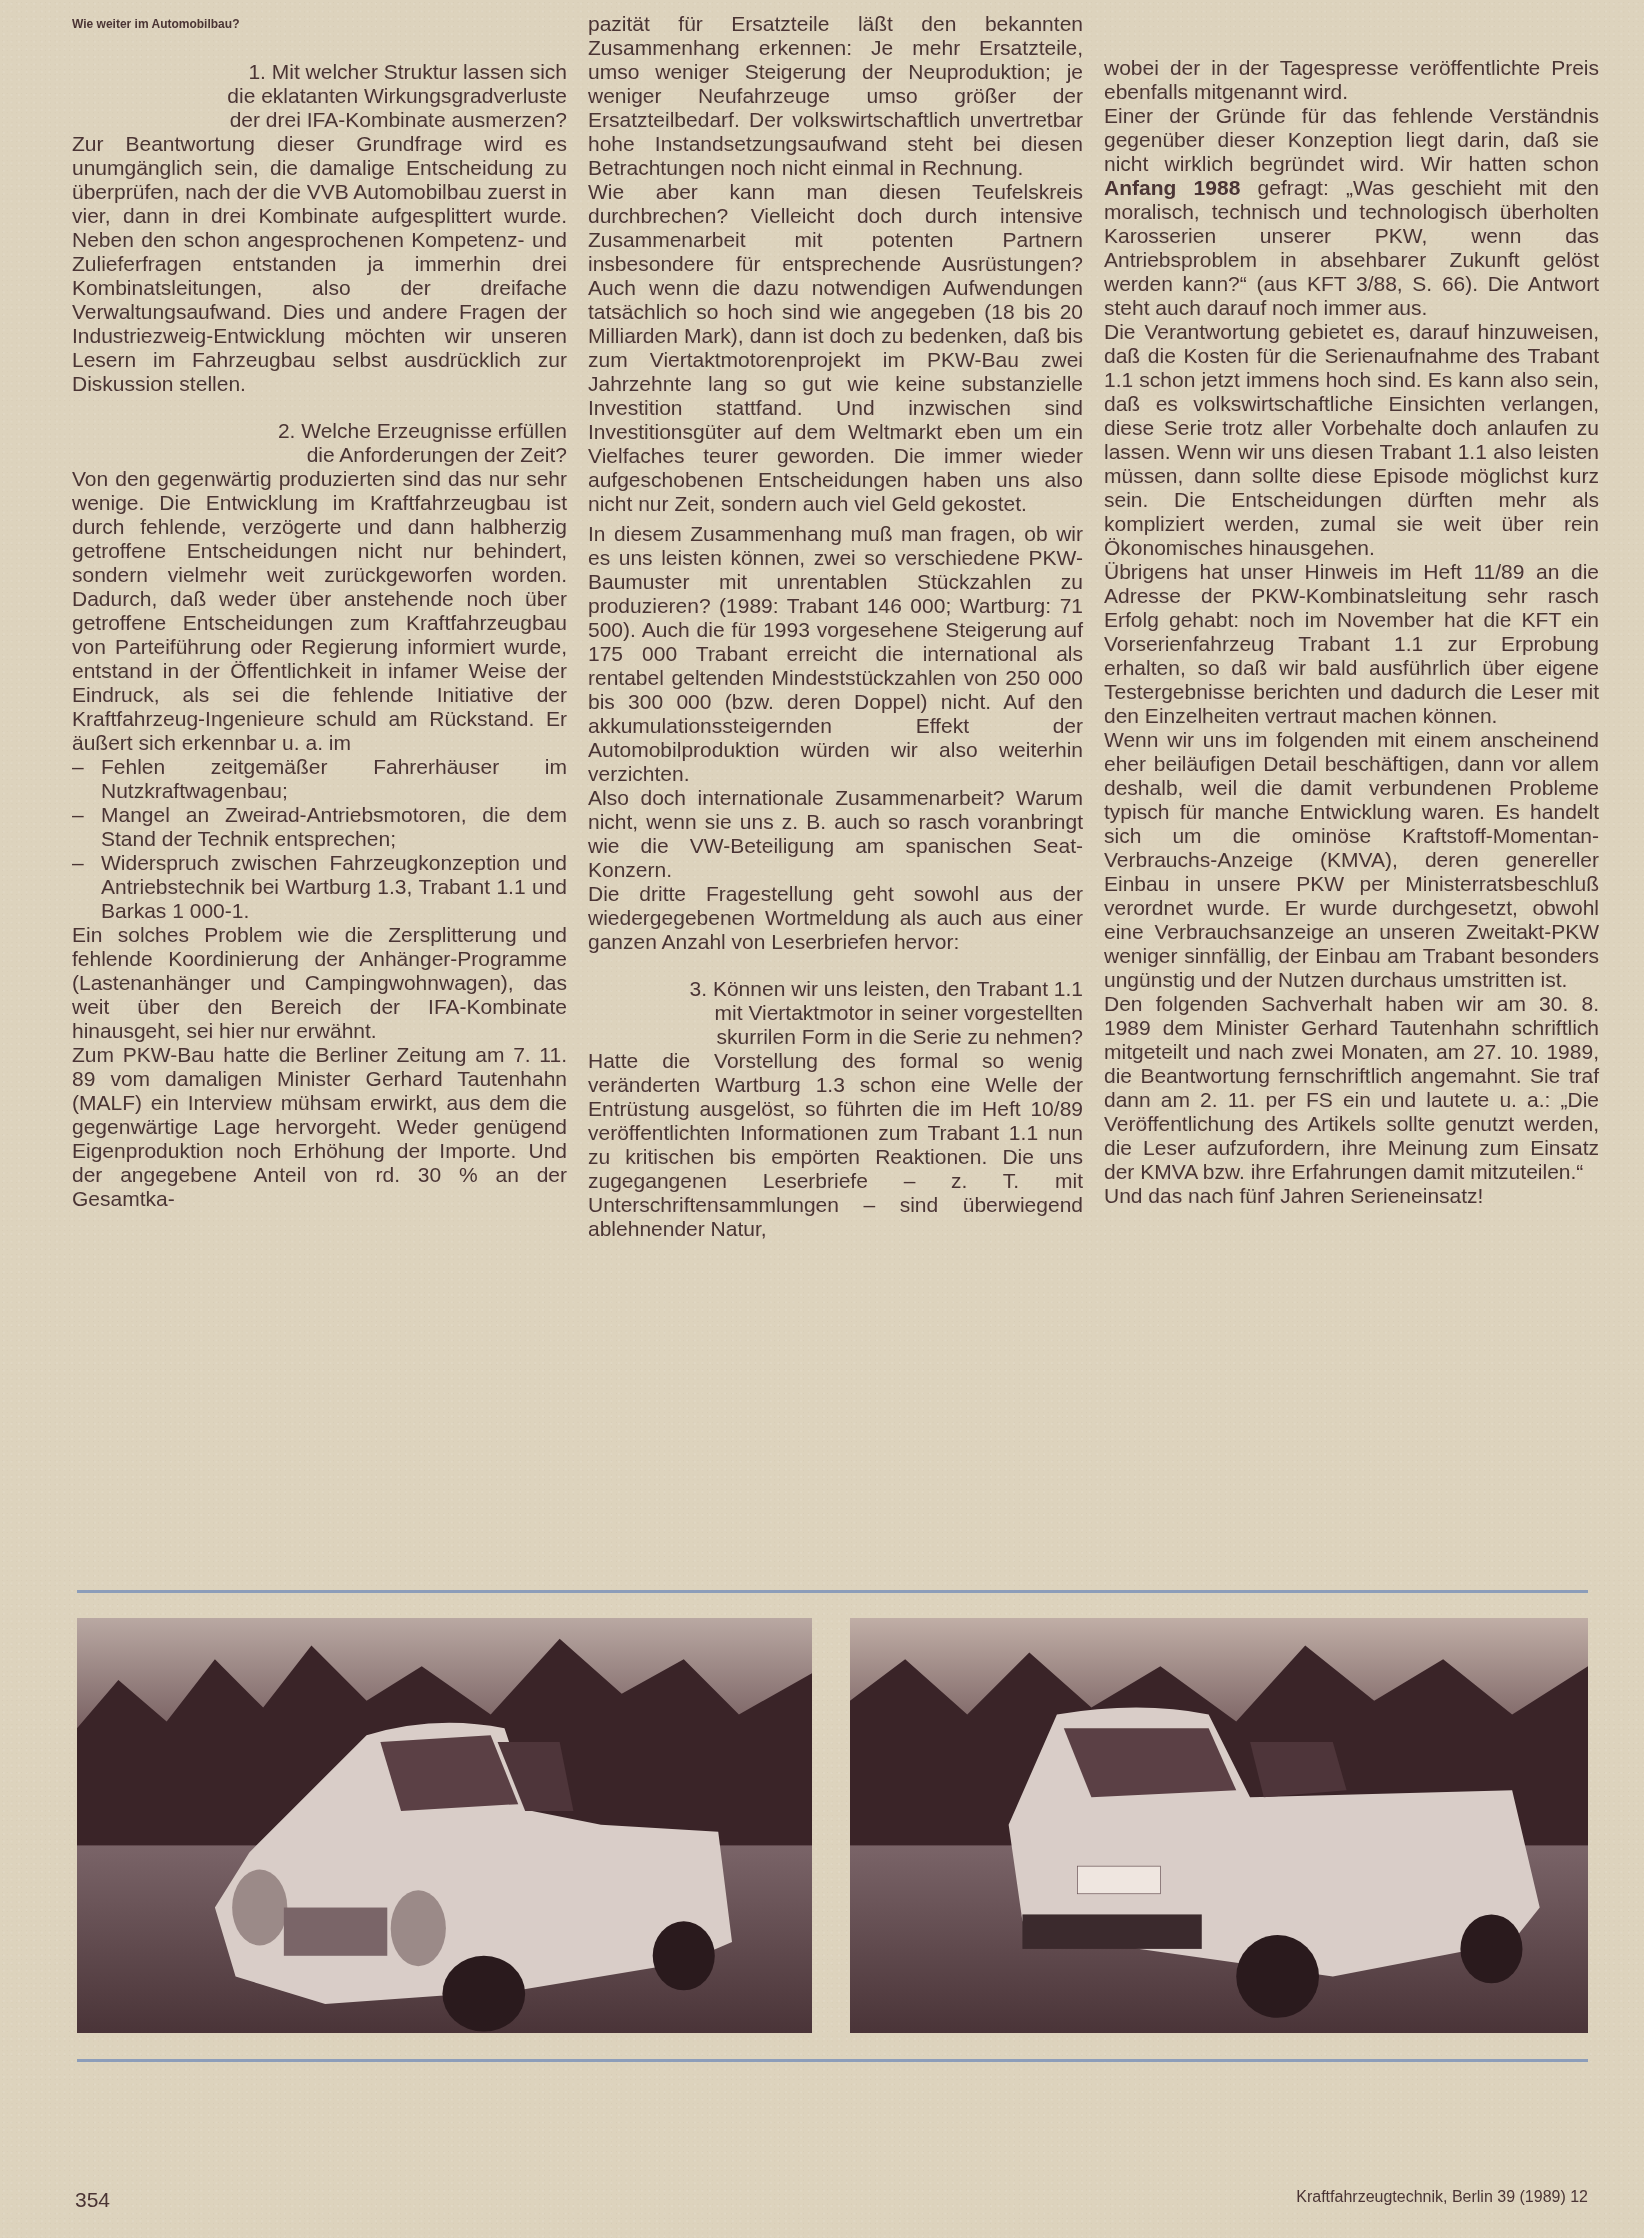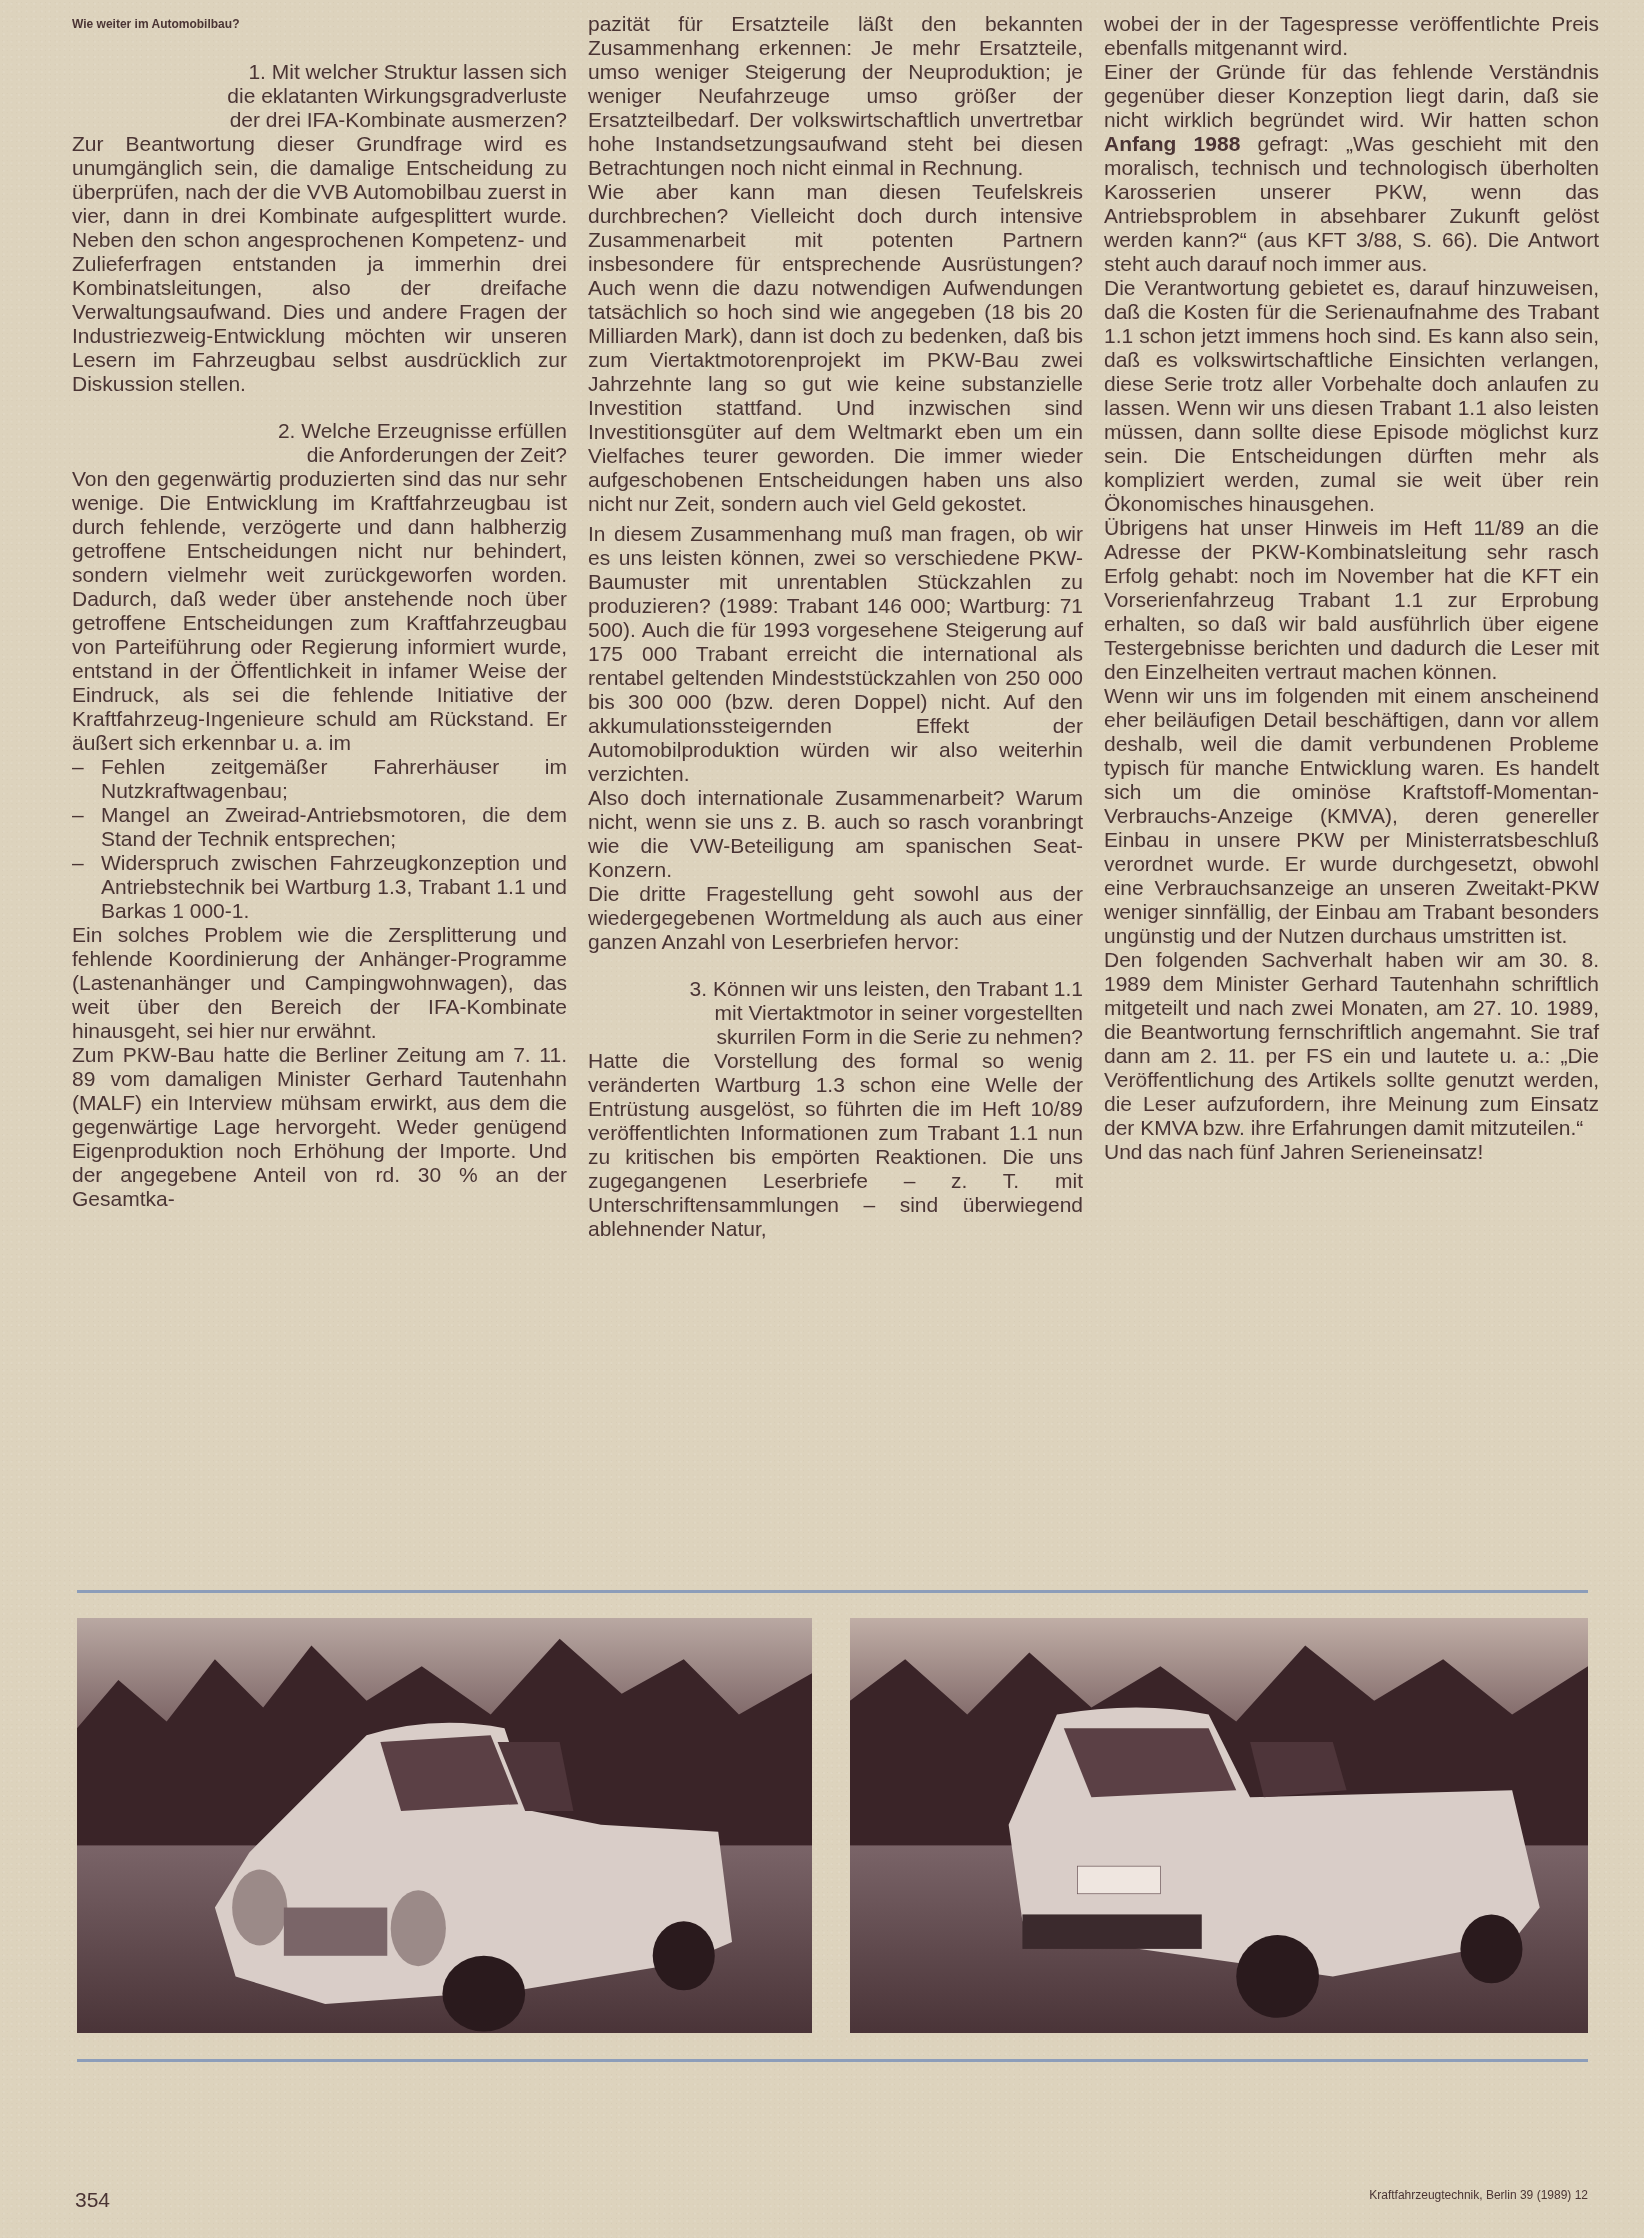--- a/index.html
+++ b/index.html
@@ -13,40 +13,40 @@
     font-family:"Liberation Sans", sans-serif;
     color:#4a3434;
   }
   .col{
     position:absolute;top:12.4px;width:495px;
     font-size:21px;line-height:24px;
     text-align:justify;
   }
   #col1{left:72px;}
   #col2{left:588px;}
-  #col3{left:1104px;}
+  #col3{left:1104px;margin-top:44px;}
   .col p{margin:0;}
   .h-title{font-weight:bold;font-size:12px;}
   .q{text-align:right;}
   .gap{height:23.5px;}
   .dash{display:flex;}
   .dash .d{width:29px;flex:0 0 29px;}
   .dash .t{flex:1;text-align:justify;}
   b{font-weight:bold;}
   .rule{position:absolute;left:77px;width:1511px;height:3.4px;background:#7e93b8;opacity:0.85;}
   #rule-top{top:1590px;}
   #rule-bottom{top:2059px;}
   .photo{
     position:absolute;top:1618px;height:415px;overflow:hidden;
     background:#3f2a2e;
   }
   #photo-left{left:77px;width:735px;}
   #photo-right{left:850px;width:738px;}
   .photo svg{width:100%;height:100%;display:block;}
-  .footer{position:absolute;top:2188px;font-size:12px;color:#4a3434;}
+  .footer{position:absolute;top:2188px;font-size:16px;color:#4a3434;}
   #page-number{left:75px;font-size:21px;}
   #journal-ref{right:57px;}
 </style>
 </head>
 <body>
 
 <div class="col" id="col1">
   <p class="h-title">Wie weiter im Automobilbau?</p>
   <div class="gap"></div>
   <p class="q">1.  Mit welcher Struktur lassen sich</p>

